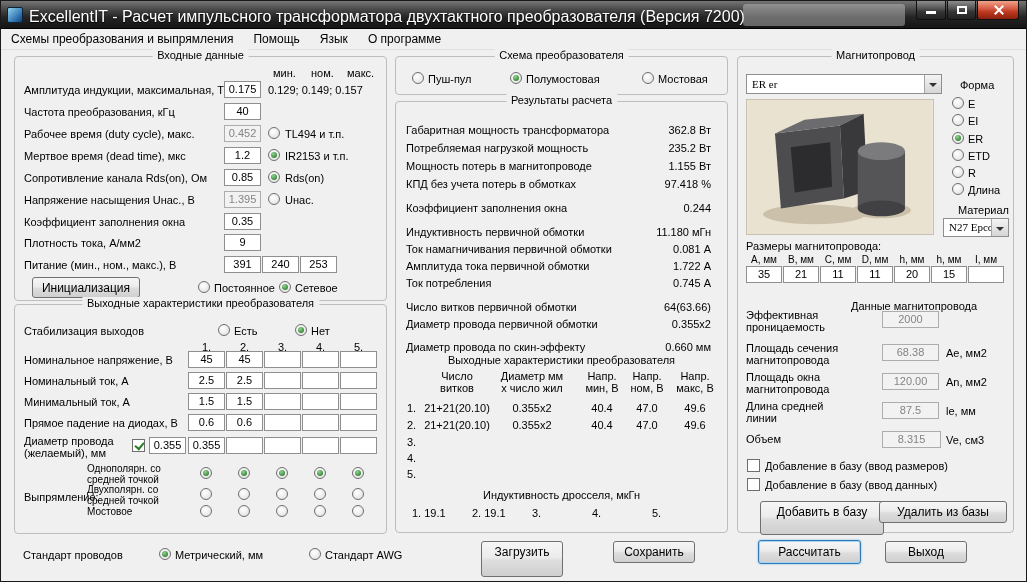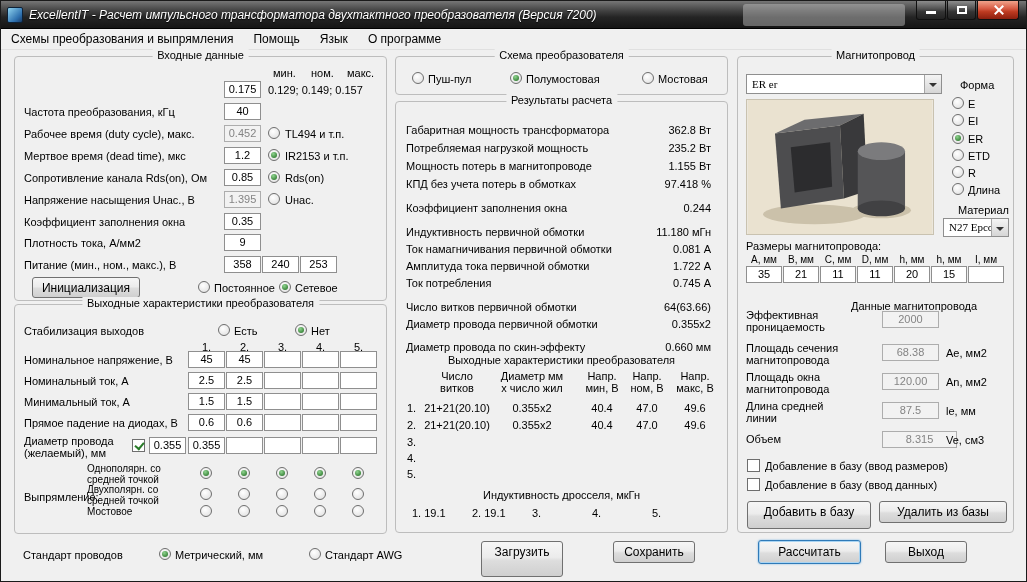--- a/index.html
+++ b/index.html
@@ -7,22 +7,22 @@
   .win {
     position:relative; width:1027px; height:582px; background:#f0f0f0;
     border:1px solid #1a1a1a; overflow:hidden;
     font-family:"Liberation Sans","DejaVu Sans",sans-serif; font-size:11px; color:#000;
   }
   
   .titlebar { position:absolute; left:0; top:0; right:0; height:28px;
     background:linear-gradient(#767676,#3f3f3f 38%,#242424 60%,#151515); border-bottom:1px solid #000; }
   .app-icon { position:absolute; left:6px; top:6px; width:16px; height:16px;
     background:linear-gradient(135deg,#8fd3ef,#2d6fae 70%,#1b3f6b); border:1px solid #0e2238; border-radius:2px; }
-  .title-text { position:absolute; left:28px; top:7px; color:#fff; font-size:12px; white-space:nowrap;
-    text-shadow:0 1px 1px #000;font-style:italic; }
+  .title-text { position:absolute; left:28px; top:7px; color:#fff; font-size:16px; white-space:nowrap;
+    text-shadow:0 1px 1px #000; }
   .blur-artifact { position:absolute; left:742px; top:3px; width:162px; height:22px;
     background:rgba(200,200,200,.45); border-radius:3px; }
   .wbtns { position:absolute; right:7px; top:0; display:flex; }
   .wbtn { height:19px; margin-left:1px; position:relative; border:1px solid #101010; border-top:none;
     border-radius:0 0 3px 3px; background:linear-gradient(#8d8d8d,#565656 40%,#343434 60%,#222); }
   .wbtn.close { background:linear-gradient(#f0a38b,#d95f48 40%,#bd3a20 60%,#8c1f0e); }
   .glyph-min { position:absolute; left:9px; bottom:5px; width:10px; height:3px; background:#fff; }
   .glyph-max { position:absolute; left:9px; top:5px; width:10px; height:8px; border:2px solid #fff; }
   .glyph-close { position:absolute; left:15px; top:4px; width:11px; height:10px; }
   .glyph-close::before,.glyph-close::after { content:""; position:absolute; left:5px; top:-1px; width:2px; height:12px; background:#fff; }
@@ -90,20 +90,21 @@
     <span class="menu-item">О программе</span>
   </div>
 
   <div class="gb" style="left:13px;top:55px;width:373px;height:245px">
     <span class="gbt">Входные данные</span>
 
     <span class="lbl" style="left:258px;top:10px">мин.</span>
     <span class="lbl" style="left:296px;top:10px">ном.</span>
     <span class="lbl" style="left:332px;top:10px">макс.</span>
 
+    <span class="lbl" style="left:9px;top:27px">Амплитуда индукции, максимальная, Т</span>
     <div class="fld" style="left:209px;top:24px;width:37px">0.175</div>
     <span class="lbl" style="left:253px;top:27px">0.129; 0.149; 0.157</span>
 
     <span class="lbl" style="left:9px;top:49px">Частота преобразования, кГц</span>
     <div class="fld" style="left:209px;top:46px;width:37px">40</div>
 
     <span class="lbl" style="left:9px;top:71px">Рабочее время (duty cycle), макс.</span>
     <div class="fld ro" style="left:209px;top:68px;width:37px">0.452</div>
     <span class="rad" style="left:253px;top:70px"></span>
     <span class="lbl" style="left:270px;top:71px">TL494 и т.п.</span>
@@ -123,21 +124,21 @@
     <span class="rad" style="left:253px;top:136px"></span>
     <span class="lbl" style="left:270px;top:137px">Uнас.</span>
 
     <span class="lbl" style="left:9px;top:159px">Коэффициент заполнения окна</span>
     <div class="fld" style="left:209px;top:156px;width:37px">0.35</div>
 
     <span class="lbl" style="left:9px;top:180px">Плотность тока, А/мм2</span>
     <div class="fld" style="left:209px;top:177px;width:37px">9</div>
 
     <span class="lbl" style="left:9px;top:202px">Питание (мин., ном., макс.), В</span>
-    <div class="fld" style="left:209px;top:199px;width:37px">358</div>
+    <div class="fld" style="left:209px;top:199px;width:37px">391</div>
     <div class="fld" style="left:247px;top:199px;width:37px">240</div>
     <div class="fld" style="left:285px;top:199px;width:37px">253</div>
 
     <div class="btn" style="left:17px;top:220px;width:108px;height:21px">Инициализация</div>
     <span class="rad" style="left:183px;top:224px"></span>
     <span class="lbl" style="left:199px;top:225px">Постоянное</span>
     <span class="rad on" style="left:264px;top:224px"></span>
     <span class="lbl" style="left:280px;top:225px">Сетевое</span>
   </div>
 
@@ -399,29 +400,29 @@
     <span class="lbl" style="left:8px;top:326px">магнитопровода</span>
     <div class="fld ro" style="left:144px;top:316px;width:57px">120.00</div>
     <span class="lbl" style="left:208px;top:319px">An, мм2</span>
 
     <span class="lbl" style="left:8px;top:343px">Длина средней</span>
     <span class="lbl" style="left:8px;top:355px">линии</span>
     <div class="fld ro" style="left:144px;top:345px;width:57px">87.5</div>
     <span class="lbl" style="left:208px;top:348px">le, мм</span>
 
     <span class="lbl" style="left:8px;top:376px">Объем</span>
-    <div class="fld ro" style="left:144px;top:374px;width:75px">8.315</div>
+    <div class="fld ro" style="left:144px;top:374px;width:59px">8.315</div>
     <span class="lbl" style="left:208px;top:377px">Ve, см3</span>
 
     <span class="chk" style="left:9px;top:402px"></span>
     <span class="lbl" style="left:27px;top:403px">Добавление в базу (ввод размеров)</span>
     <span class="chk" style="left:9px;top:421px"></span>
     <span class="lbl" style="left:27px;top:422px">Добавление в базу (ввод данных)</span>
 
-    <div class="btn" style="left:9px;top:444px;width:124px;height:28px">Добавить в базу</div>
+    <div class="btn" style="left:22px;top:444px;width:124px;height:34px">Добавить в базу</div>
     <div class="btn" style="left:141px;top:444px;width:128px;height:22px">Удалить из базы</div>
   </div>
 
   <div class="btn" style="left:480px;top:540px;width:82px;height:36px">Загрузить</div>
   <div class="btn" style="left:612px;top:540px;width:82px;height:22px">Сохранить</div>
   <div class="btn focus" style="left:757px;top:539px;width:103px;height:24px;line-height:22px">Рассчитать</div>
   <div class="btn" style="left:884px;top:540px;width:82px;height:22px">Выход</div>
 
 </div>
 

